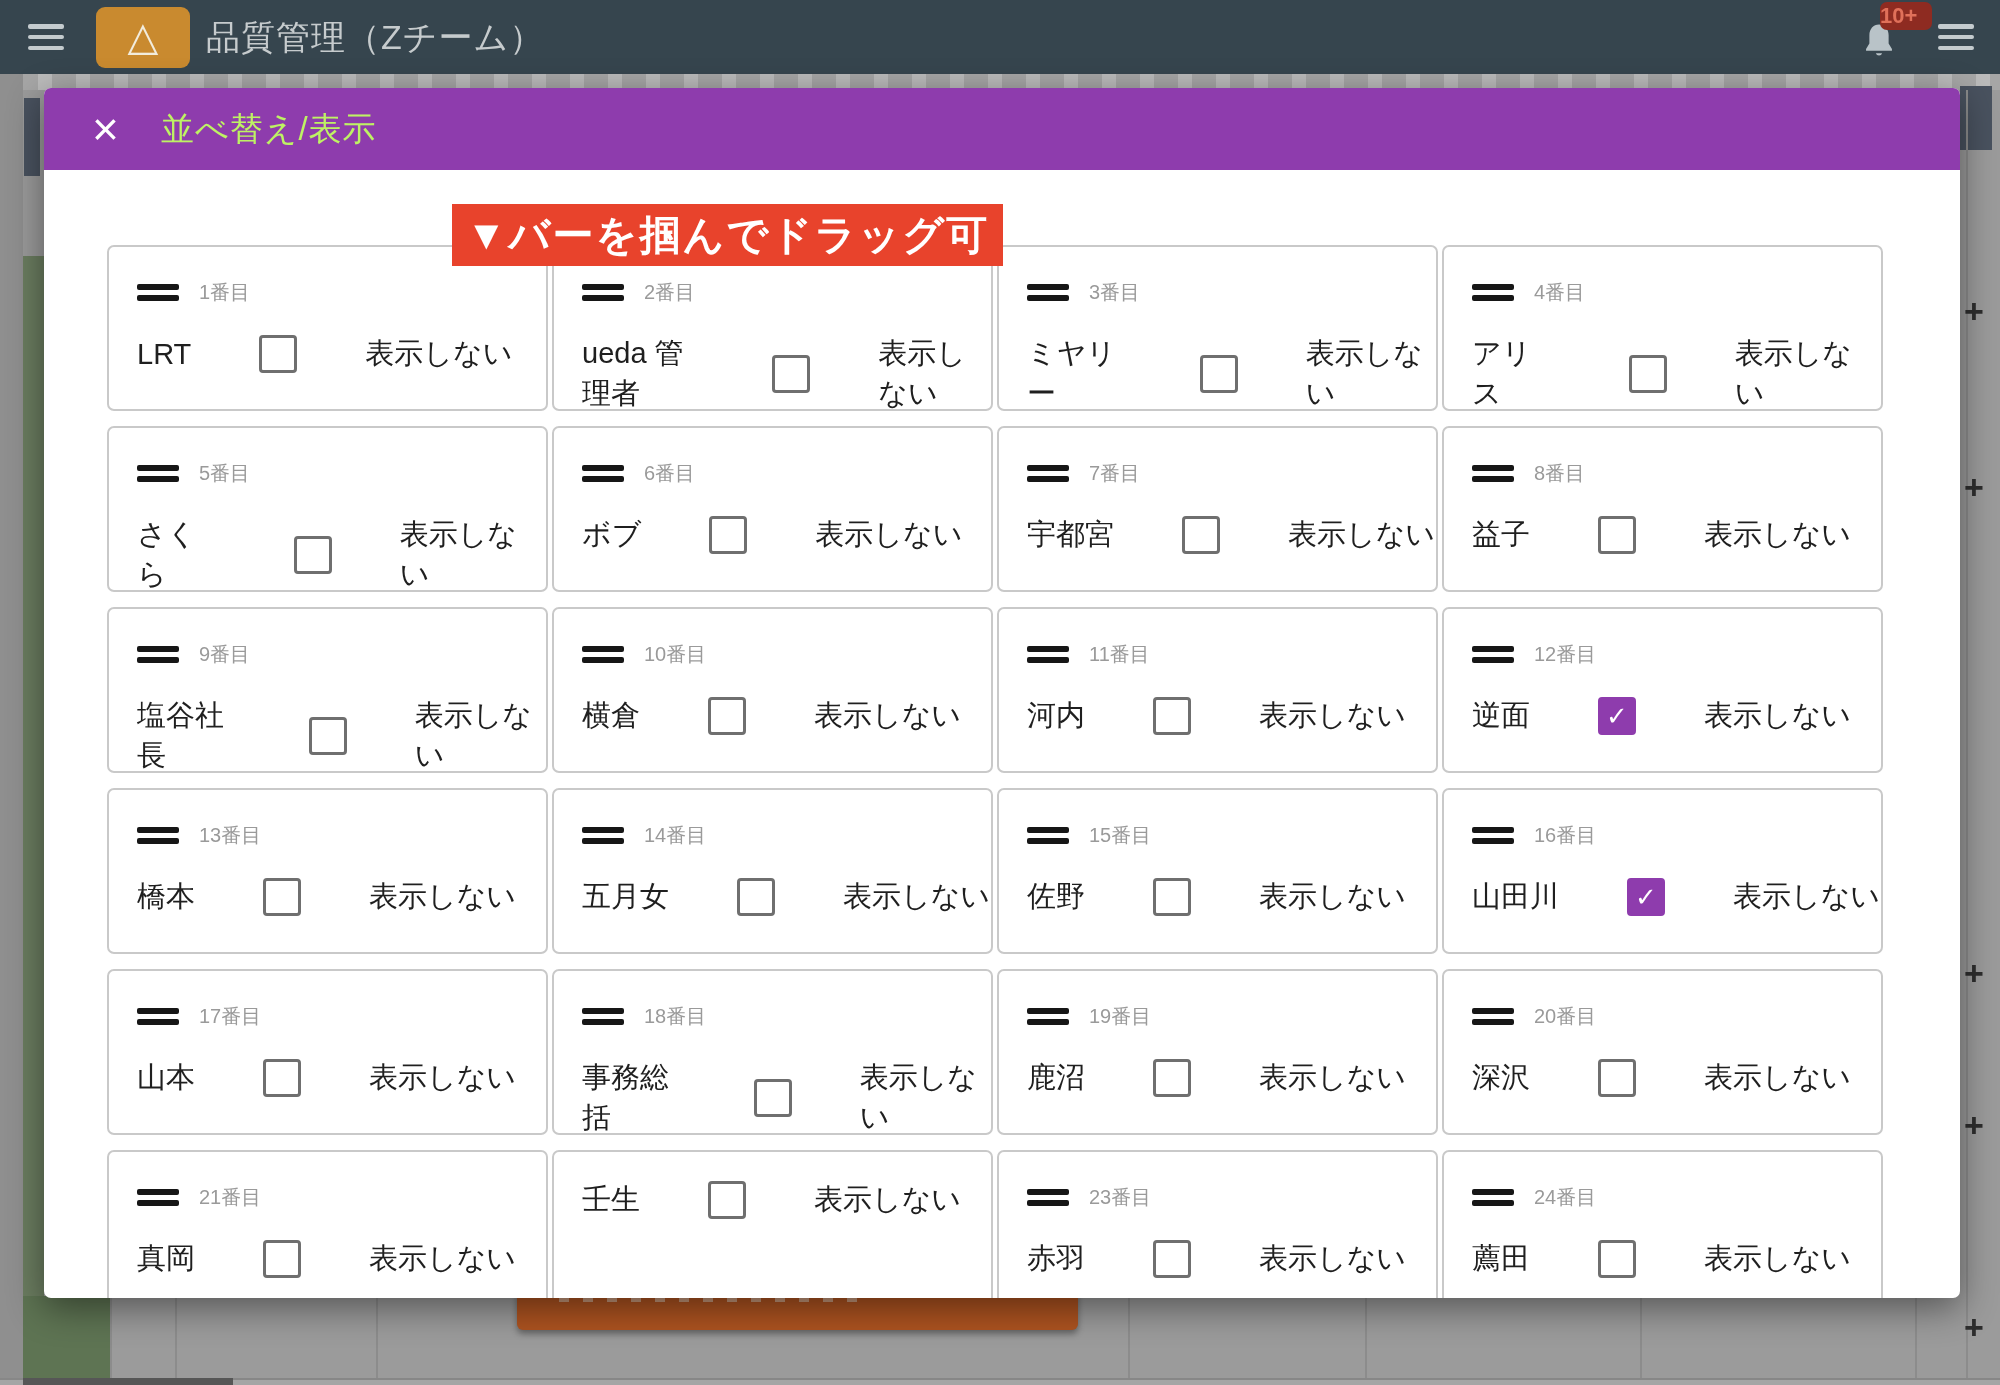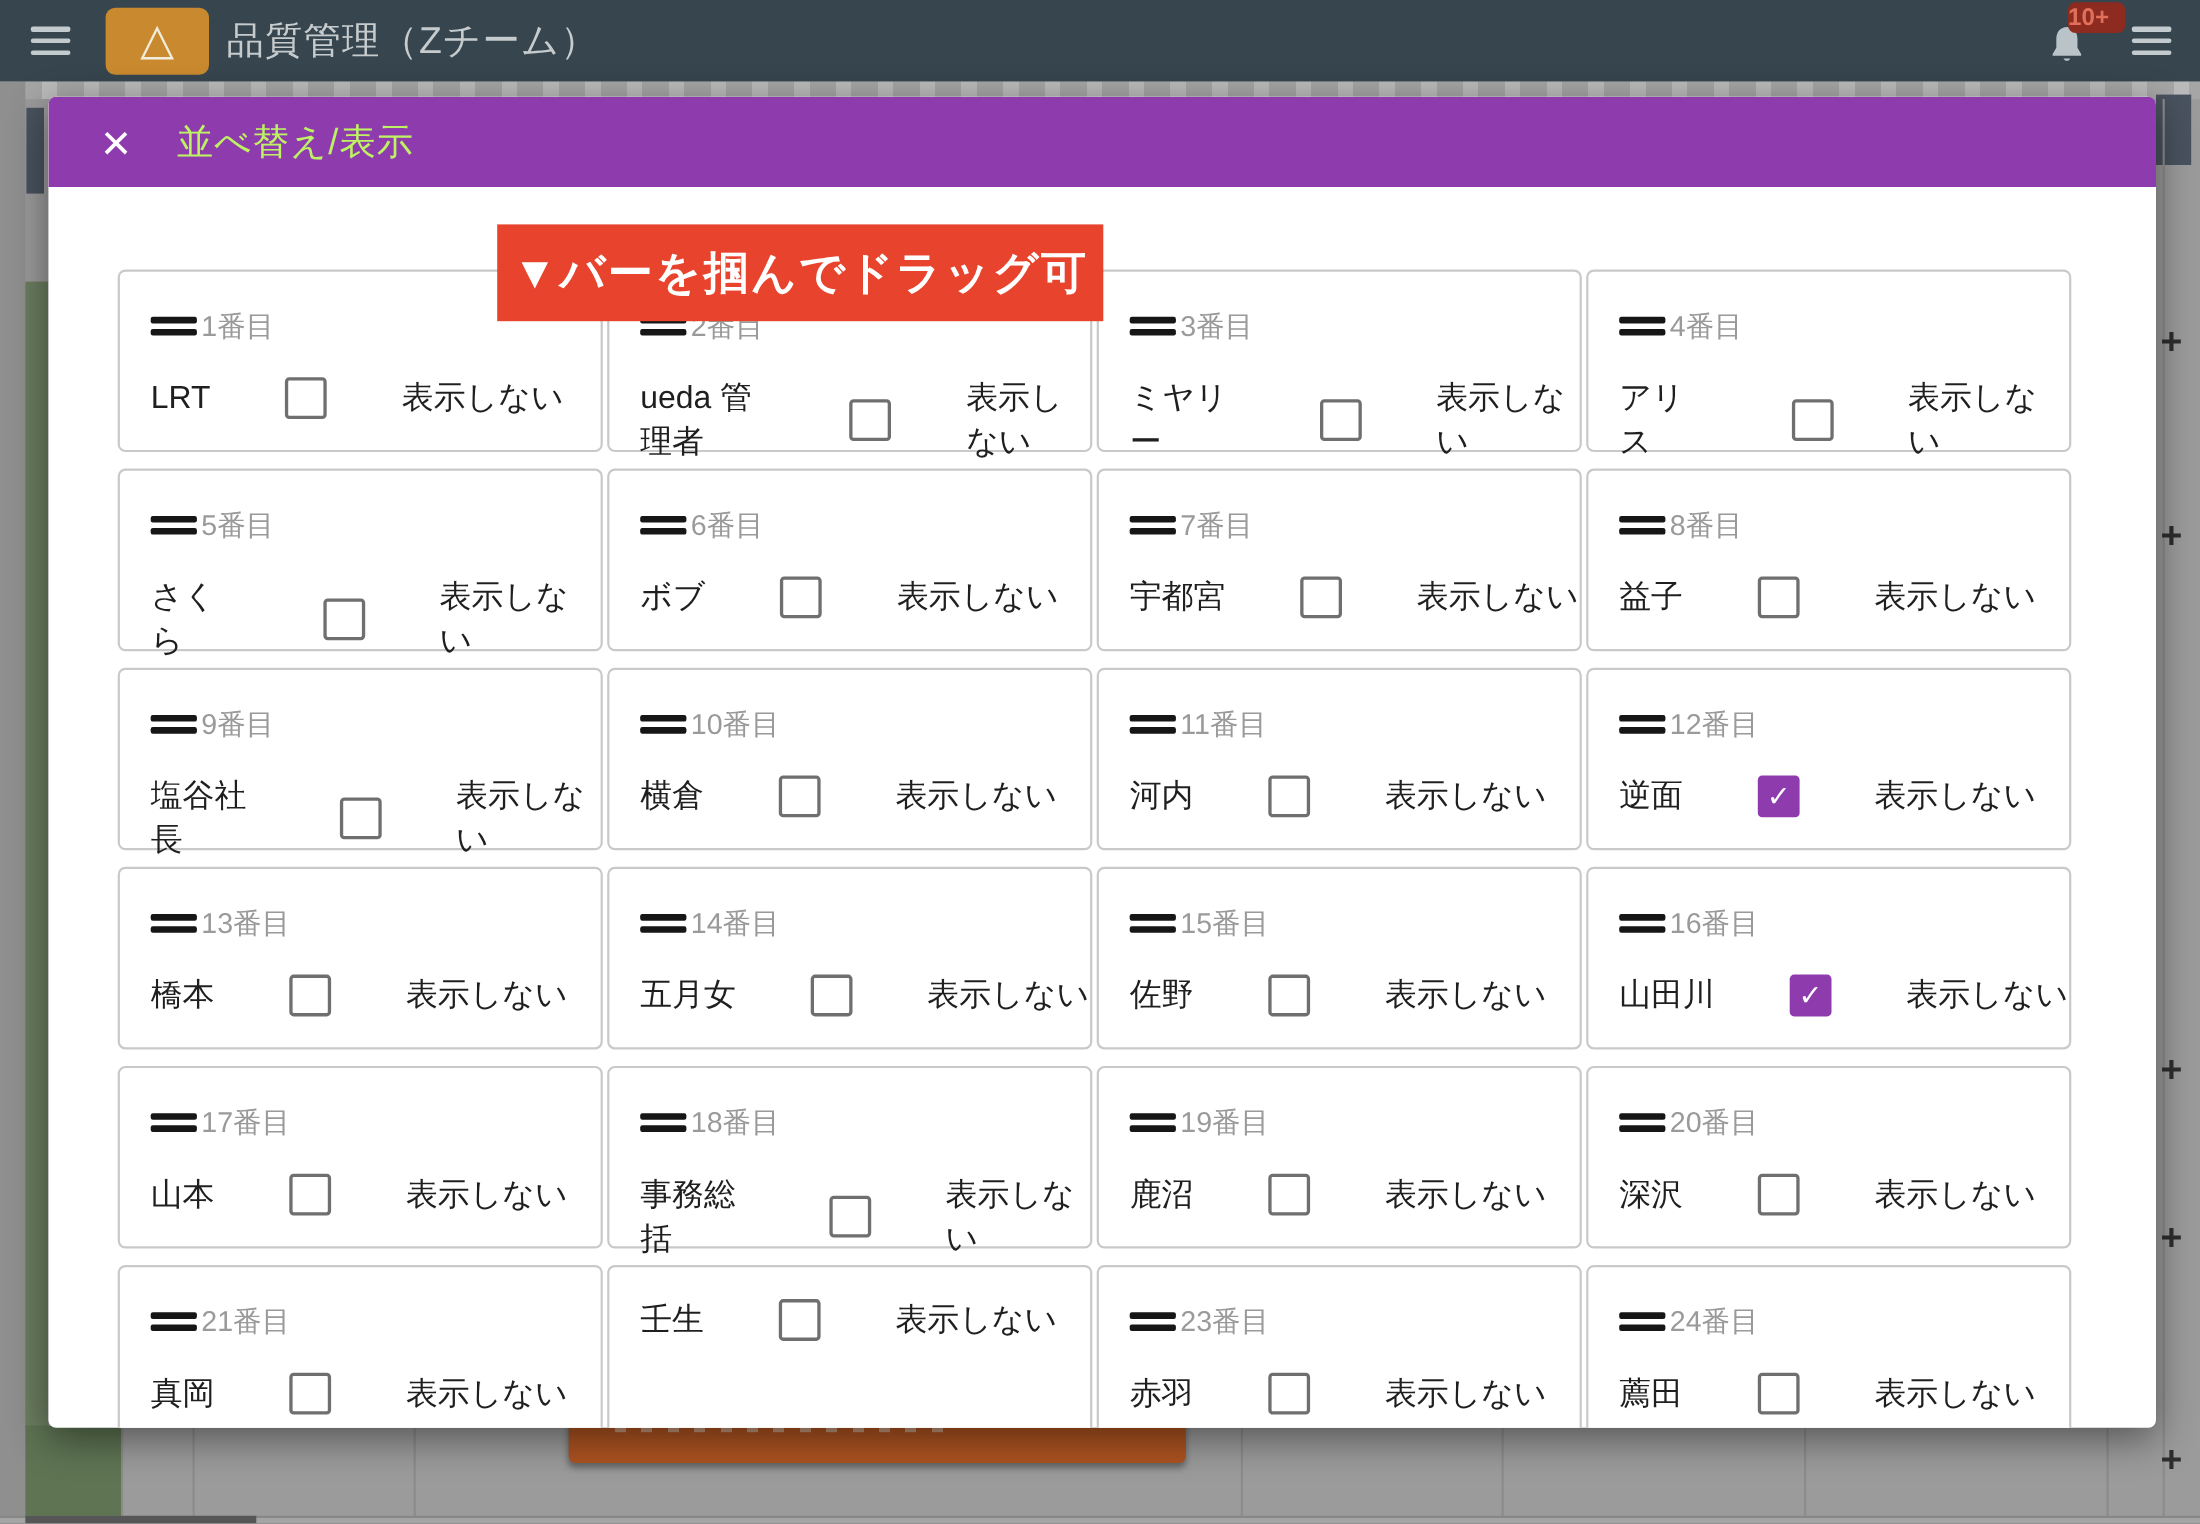--- a/index.html
+++ b/index.html
@@ -46,31 +46,31 @@
        background:repeating-linear-gradient(90deg,#d8cdc2 0 10px,transparent 10px 24px);}
 
   
   .modal{position:absolute;left:44px;top:88px;width:1916px;height:1210px;background:#ffffff;
          border-radius:7px;overflow:hidden;box-shadow:0 10px 36px rgba(0,0,0,.45);z-index:30;}
   .modal-header{position:absolute;left:0;top:0;width:100%;height:82px;background:#8e3cad;
                 display:flex;align-items:center;}
   .close-btn{background:none;border:none;color:#fff;font-size:46px;font-weight:300;line-height:1;
              margin-left:48px;padding:0;cursor:pointer;font-family:inherit;}
   .modal-title{color:#bef264;font-size:33px;margin-left:42px;letter-spacing:1px;}
-  .drag-hint{position:absolute;left:408px;top:116px;height:62px;line-height:62px;padding:13px 14px;
+  .drag-hint{position:absolute;left:408px;top:116px;height:62px;line-height:62px;padding:0 14px;
              background:#e8432c;color:#ffffff;font-size:41px;font-weight:bold;letter-spacing:2px;z-index:6;}
 
   
   .card-grid{position:absolute;left:63px;top:157px;width:1776px;
              display:grid;grid-template-columns:repeat(4,1fr);column-gap:4px;row-gap:15px;}
   .card{height:166px;background:#fff;border:2px solid #c9c9c9;border-radius:7px;box-sizing:border-box;}
   .card-top{display:flex;align-items:center;padding:32px 0 0 28px;}
   .drag-handle{display:inline-flex;flex-direction:column;gap:5px;width:42px;cursor:grab;}
   .drag-handle i{display:block;height:6px;border-radius:2px;background:#161616;}
-  .order{font-size:26px;color:#9a9a9a;margin-left:4px;}
+  .order{font-size:20px;color:#9a9a9a;margin-left:20px;}
   .card-row{display:flex;align-items:center;padding-left:28px;margin-top:28px;gap:48px;}
   .member-name{font-size:29px;color:#1f1f1f;}
   .checkbox{width:32px;height:32px;border:3px solid #6f6f6f;border-radius:4px;margin:0 20px;
             background:#fff;display:flex;align-items:center;justify-content:center;cursor:pointer;flex:none;}
   .checkbox.checked{background:#8e3cad;border-color:#8e3cad;}
   .checkbox.checked::after{content:"\2713";color:#fff;font-size:26px;font-weight:bold;line-height:1;}
   .hide-label{font-size:29px;color:#1f1f1f;}
 </style>
 </head>
 <body>

